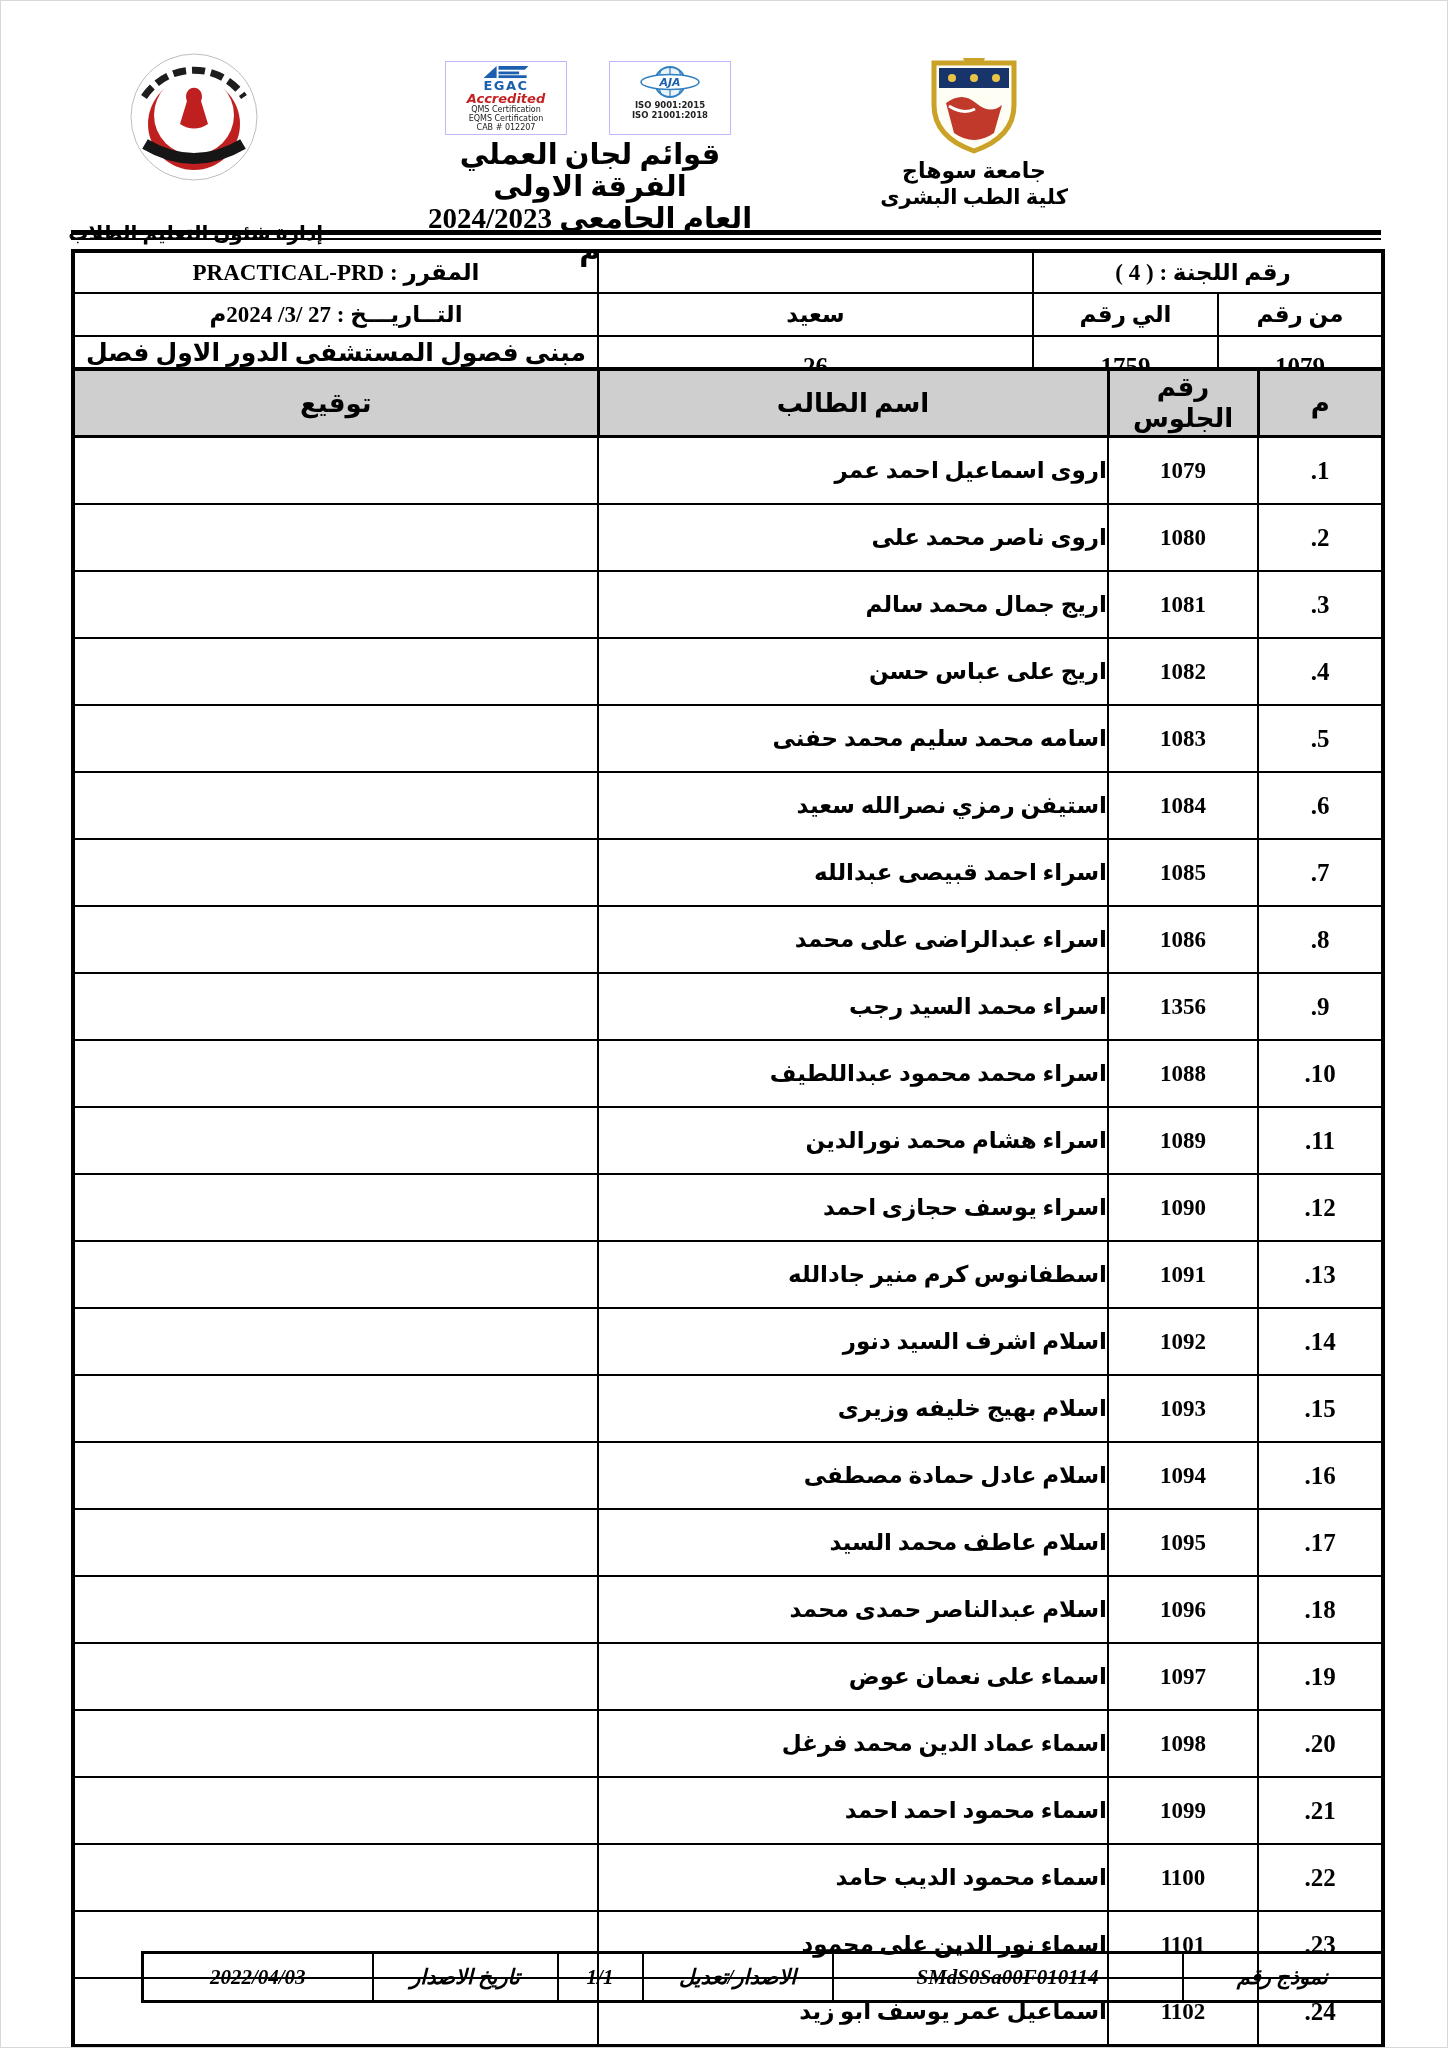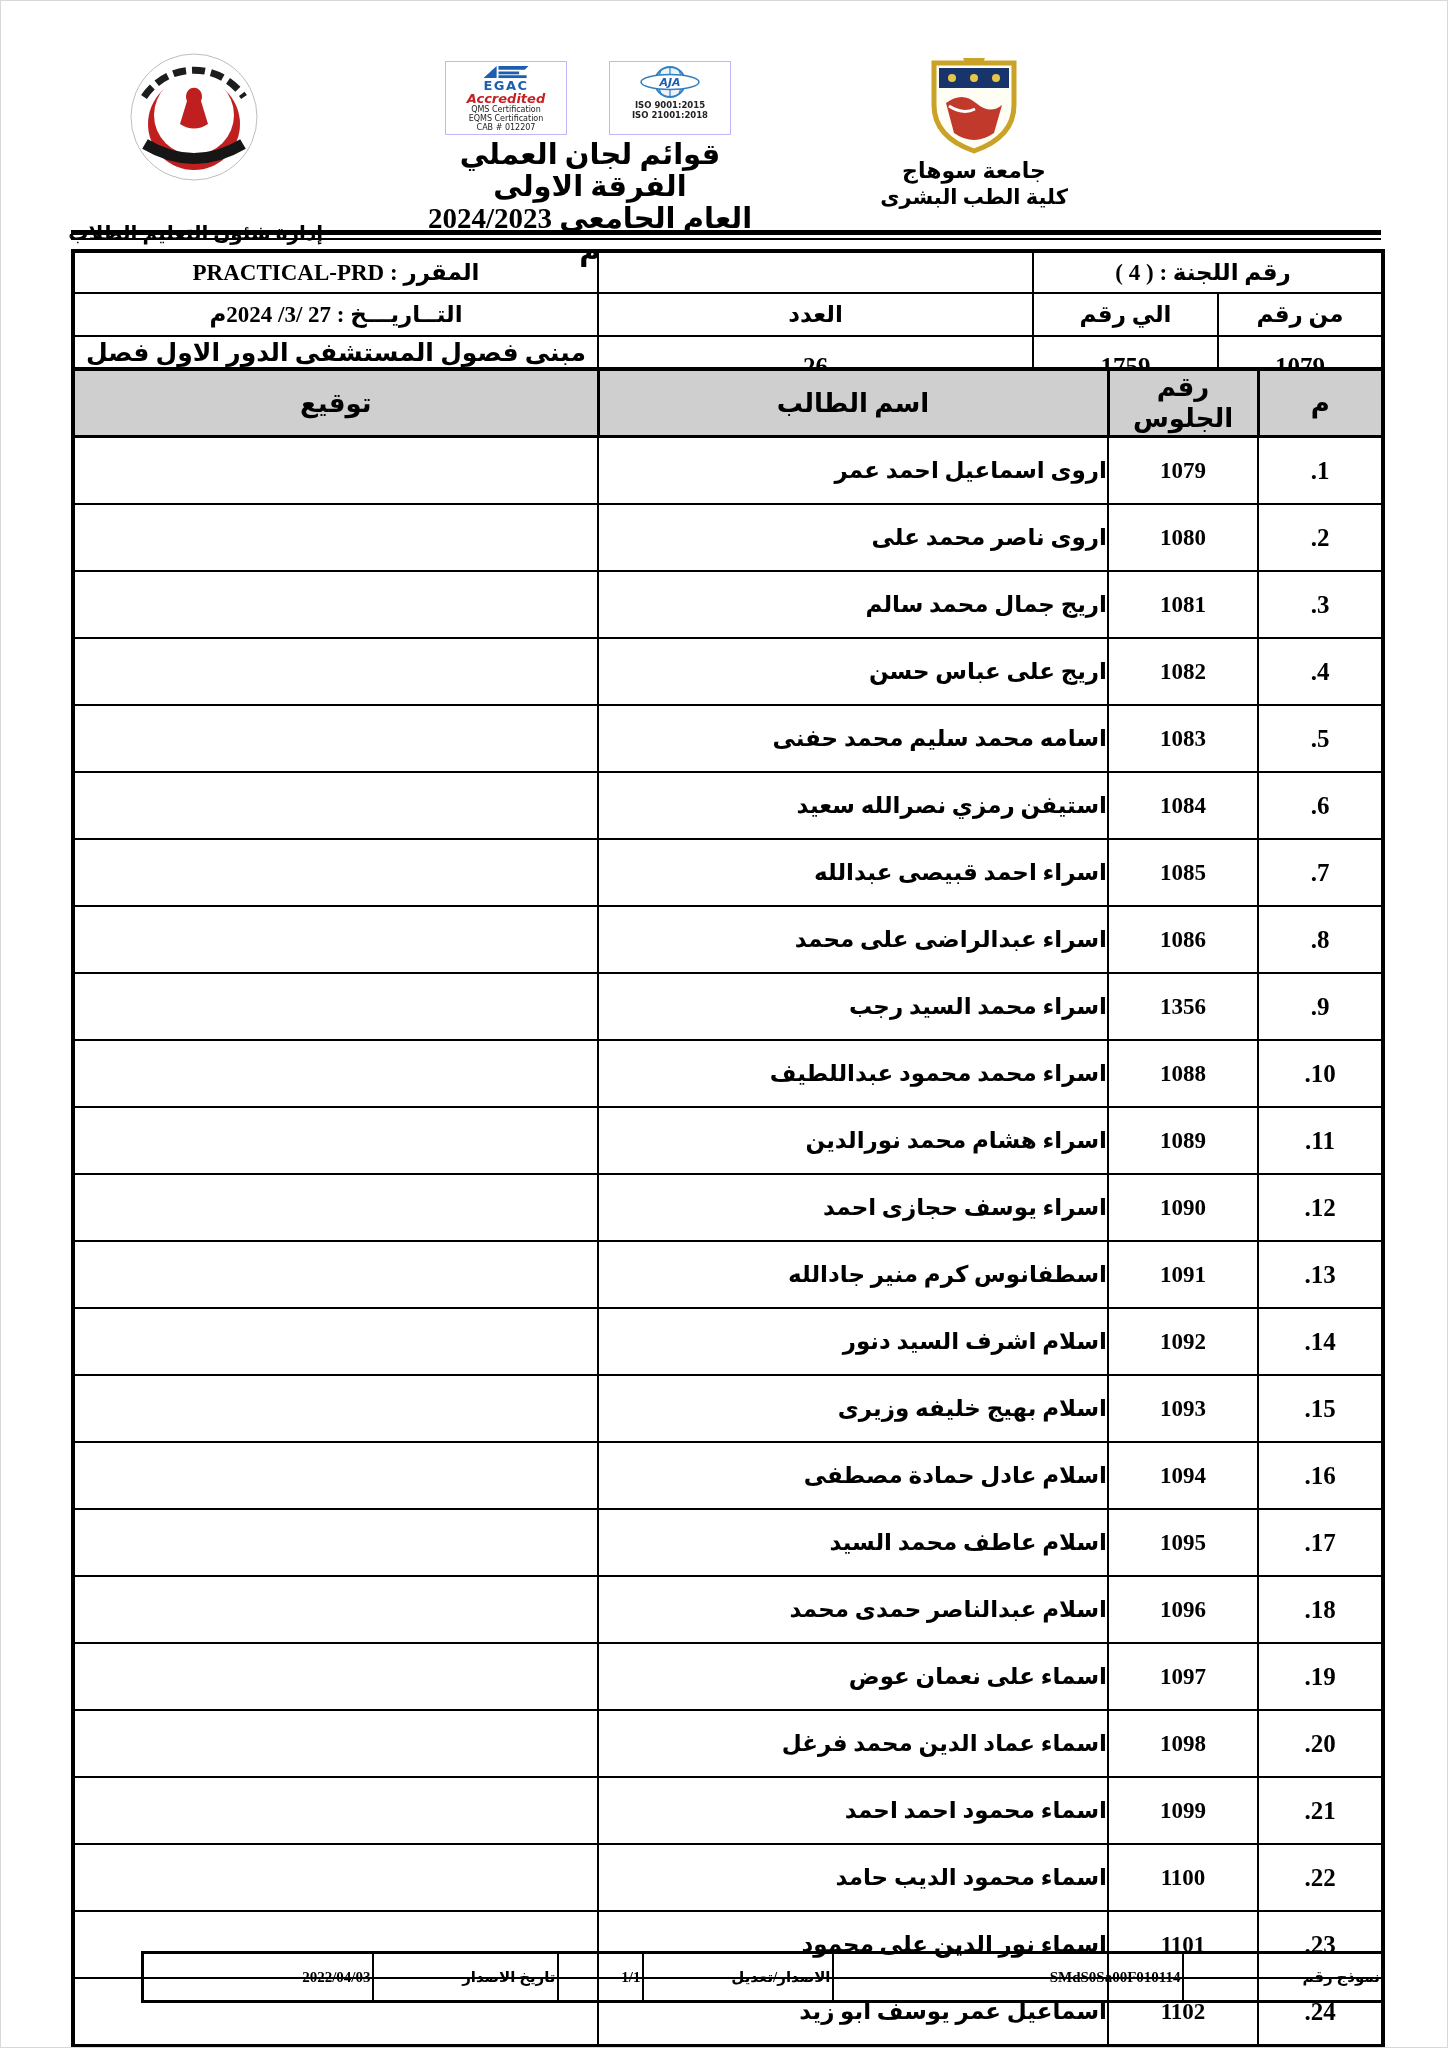--- a/index.html
+++ b/index.html
@@ -41,21 +41,21 @@
   .main-table{position:absolute;top:366px;left:70px;width:1310px;border:4px solid #000;}
   .main-table th{height:46px;background:#cfcfcf;border:3px solid #000;
                  font-size:26px;font-weight:bold;text-align:center;}
   .main-table td{height:63px;border:2px solid #000;}
   .c-serial{font-size:25px;font-weight:bold;text-align:center;}
   .c-seat{font-size:23px;font-weight:bold;text-align:center;}
   .c-name{font-size:23px;font-weight:bold;text-align:right;padding-right:0;}
   .c-sig{}
   
   .footer-table{position:absolute;top:1950px;left:140px;width:1240px;border:3px solid #000;}
-  .footer-table td{height:44px;border:2px solid #000;font-weight:bold;font-size:15px;text-align:right;}
+  .footer-table td{height:44px;border:2px solid #000;font-weight:bold;font-size:21px;text-align:center;font-style:italic;}
 </style>
 </head>
 <body>
 
 <div class="page">
 
   <div class="crest">
     <svg width="175" height="132" viewBox="0 0 175 132">
       <circle cx="87" cy="66" r="63" fill="#ffffff" stroke="#bdbdbd" stroke-width="1"></circle>
       <path d="M37,46 a60,60 0 0,1 100,0" stroke="#1d1d1d" stroke-width="7" fill="none" stroke-dasharray="13 6"></path>
@@ -125,21 +125,21 @@
     </colgroup>
     <tbody>
         <tr class="info-r1">
       <td colspan="2" class="cell-right">رقم اللجنة : ( 4 )</td>
       <td></td>
       <td>المقرر :  PRACTICAL-PRD</td>
     </tr>
     <tr class="info-r2">
       <td>من رقم</td>
       <td>الي رقم</td>
-      <td>العدد</td>
+      <td>سعيد</td>
       <td>التــاريـــخ :  27 /3/ 2024م</td>
     </tr>
     <tr class="info-r3">
       <td>1079</td>
       <td>1759</td>
       <td>26</td>
       <td class="cell-location">مبنى فصول المستشفى الدور الاول فصل رقم ( c-1-4 )</td>
     </tr>
   </tbody>
     </table>

